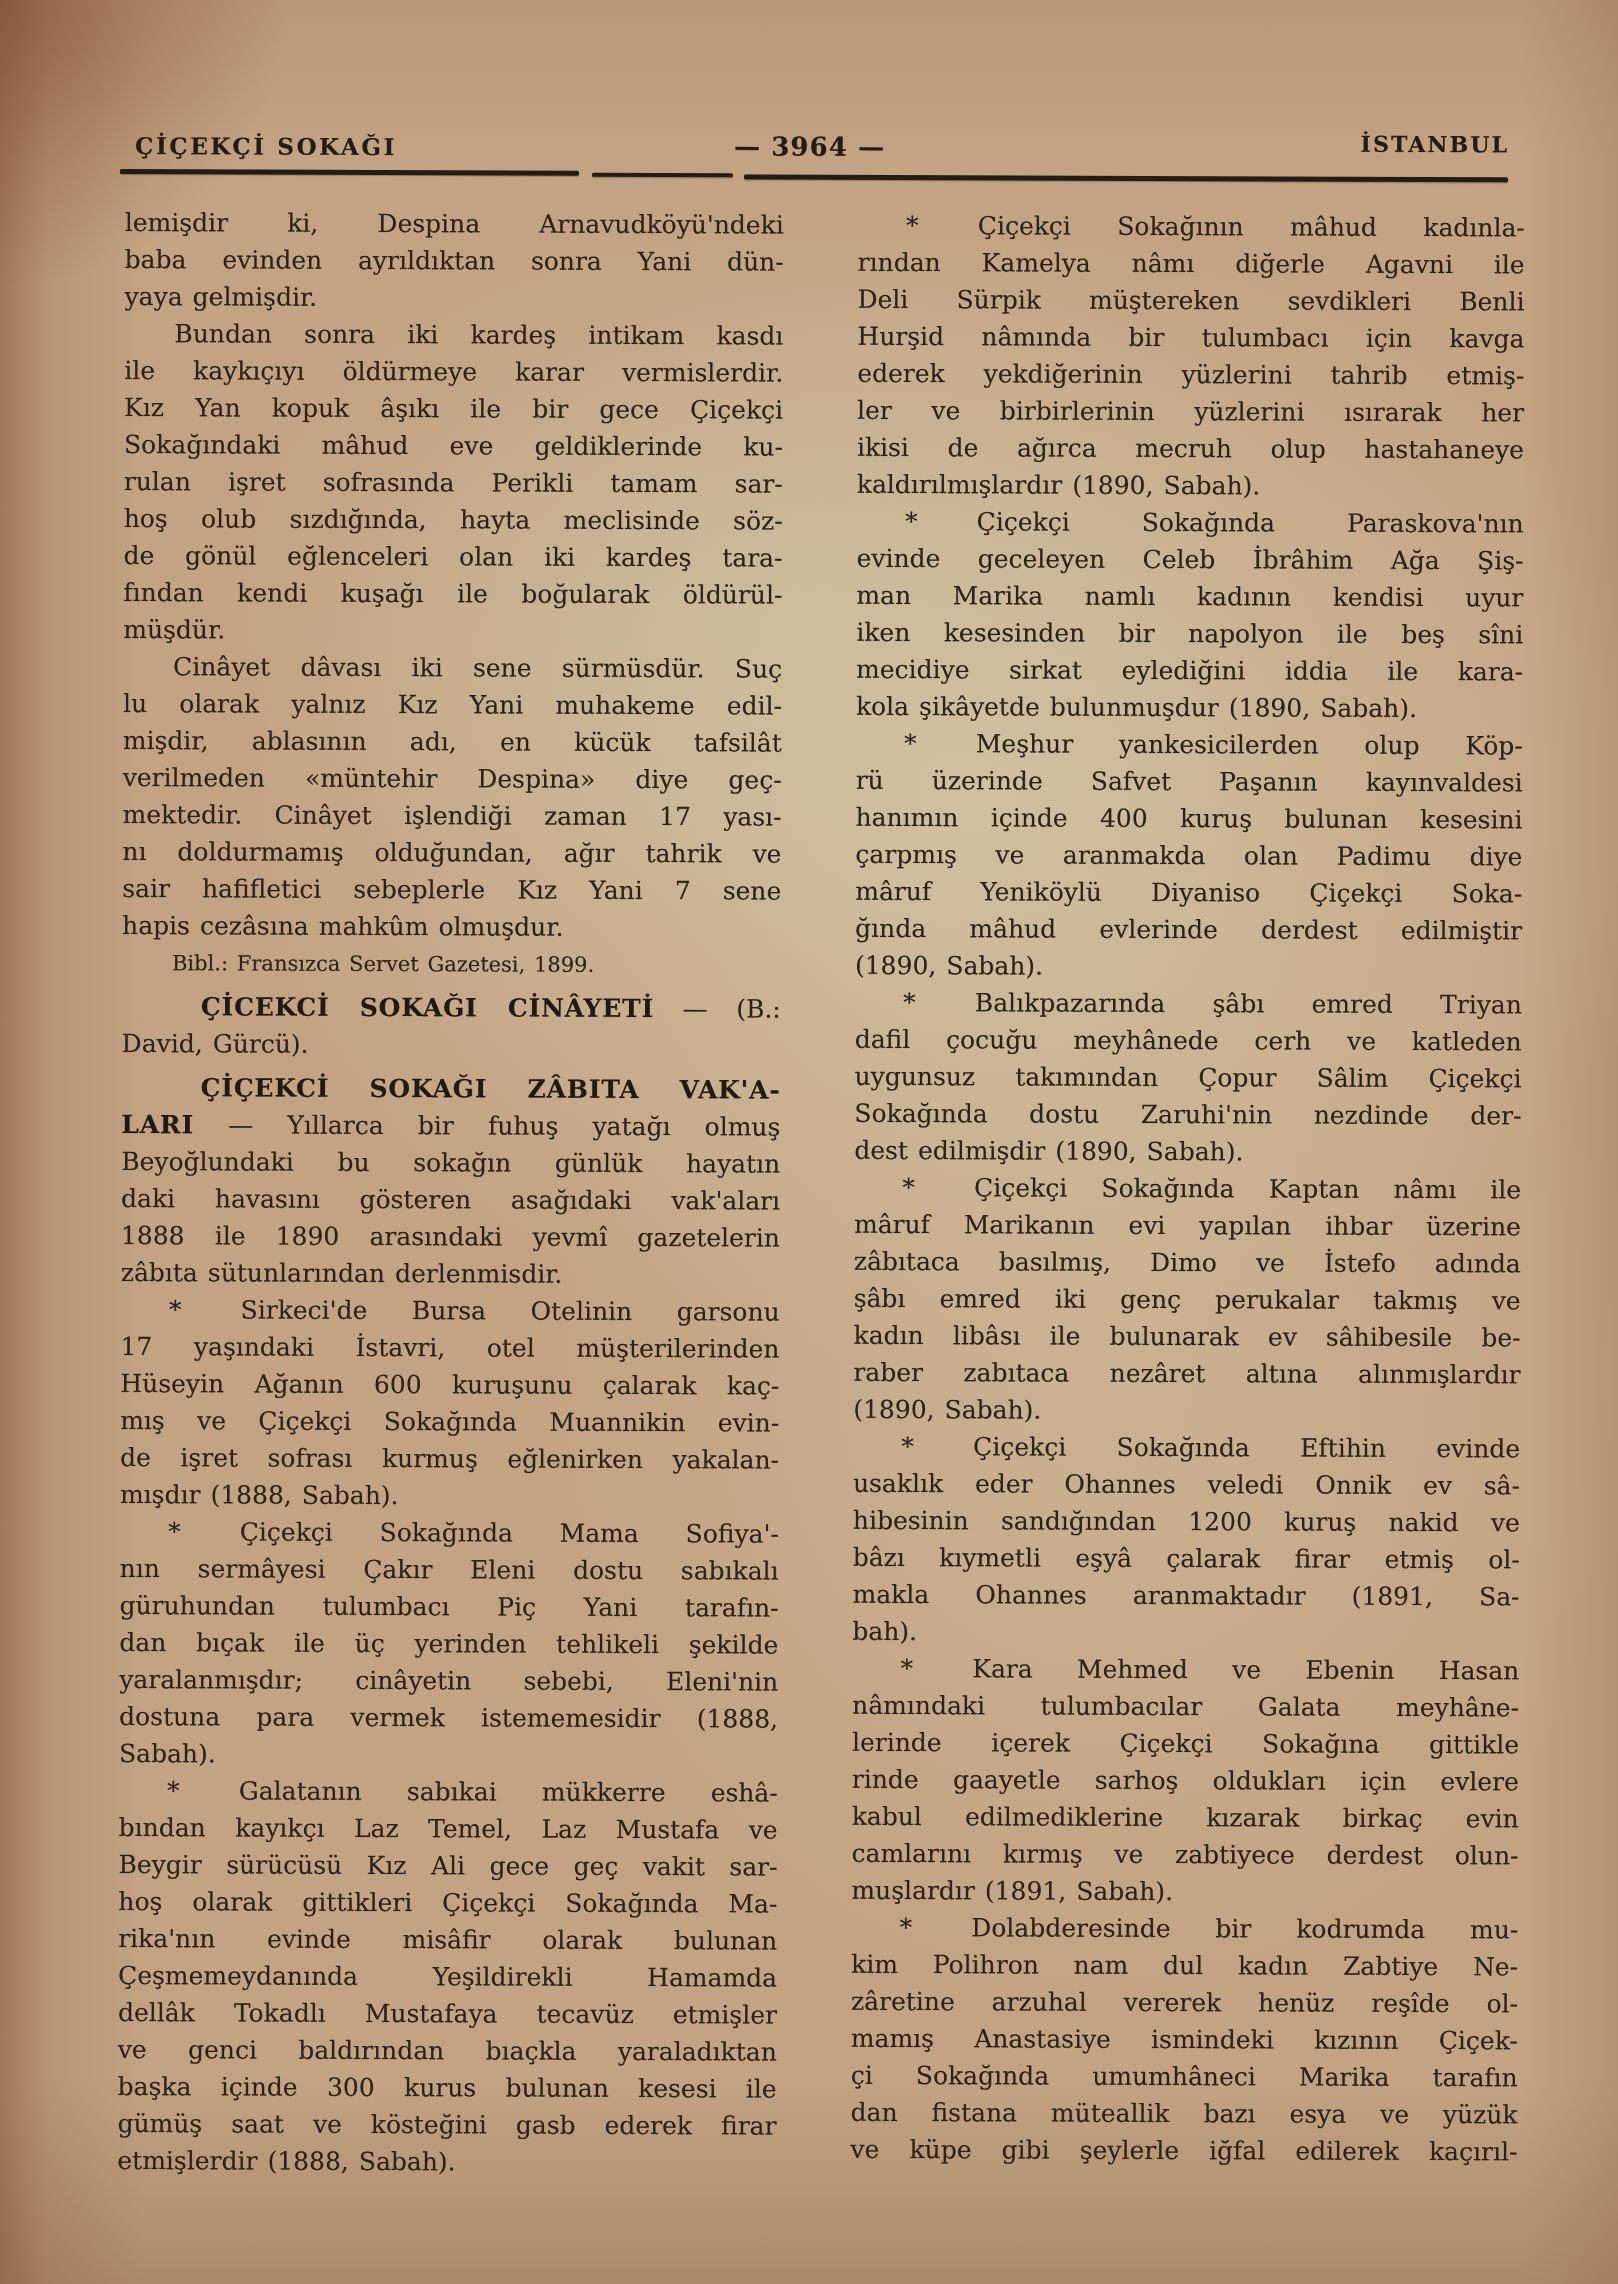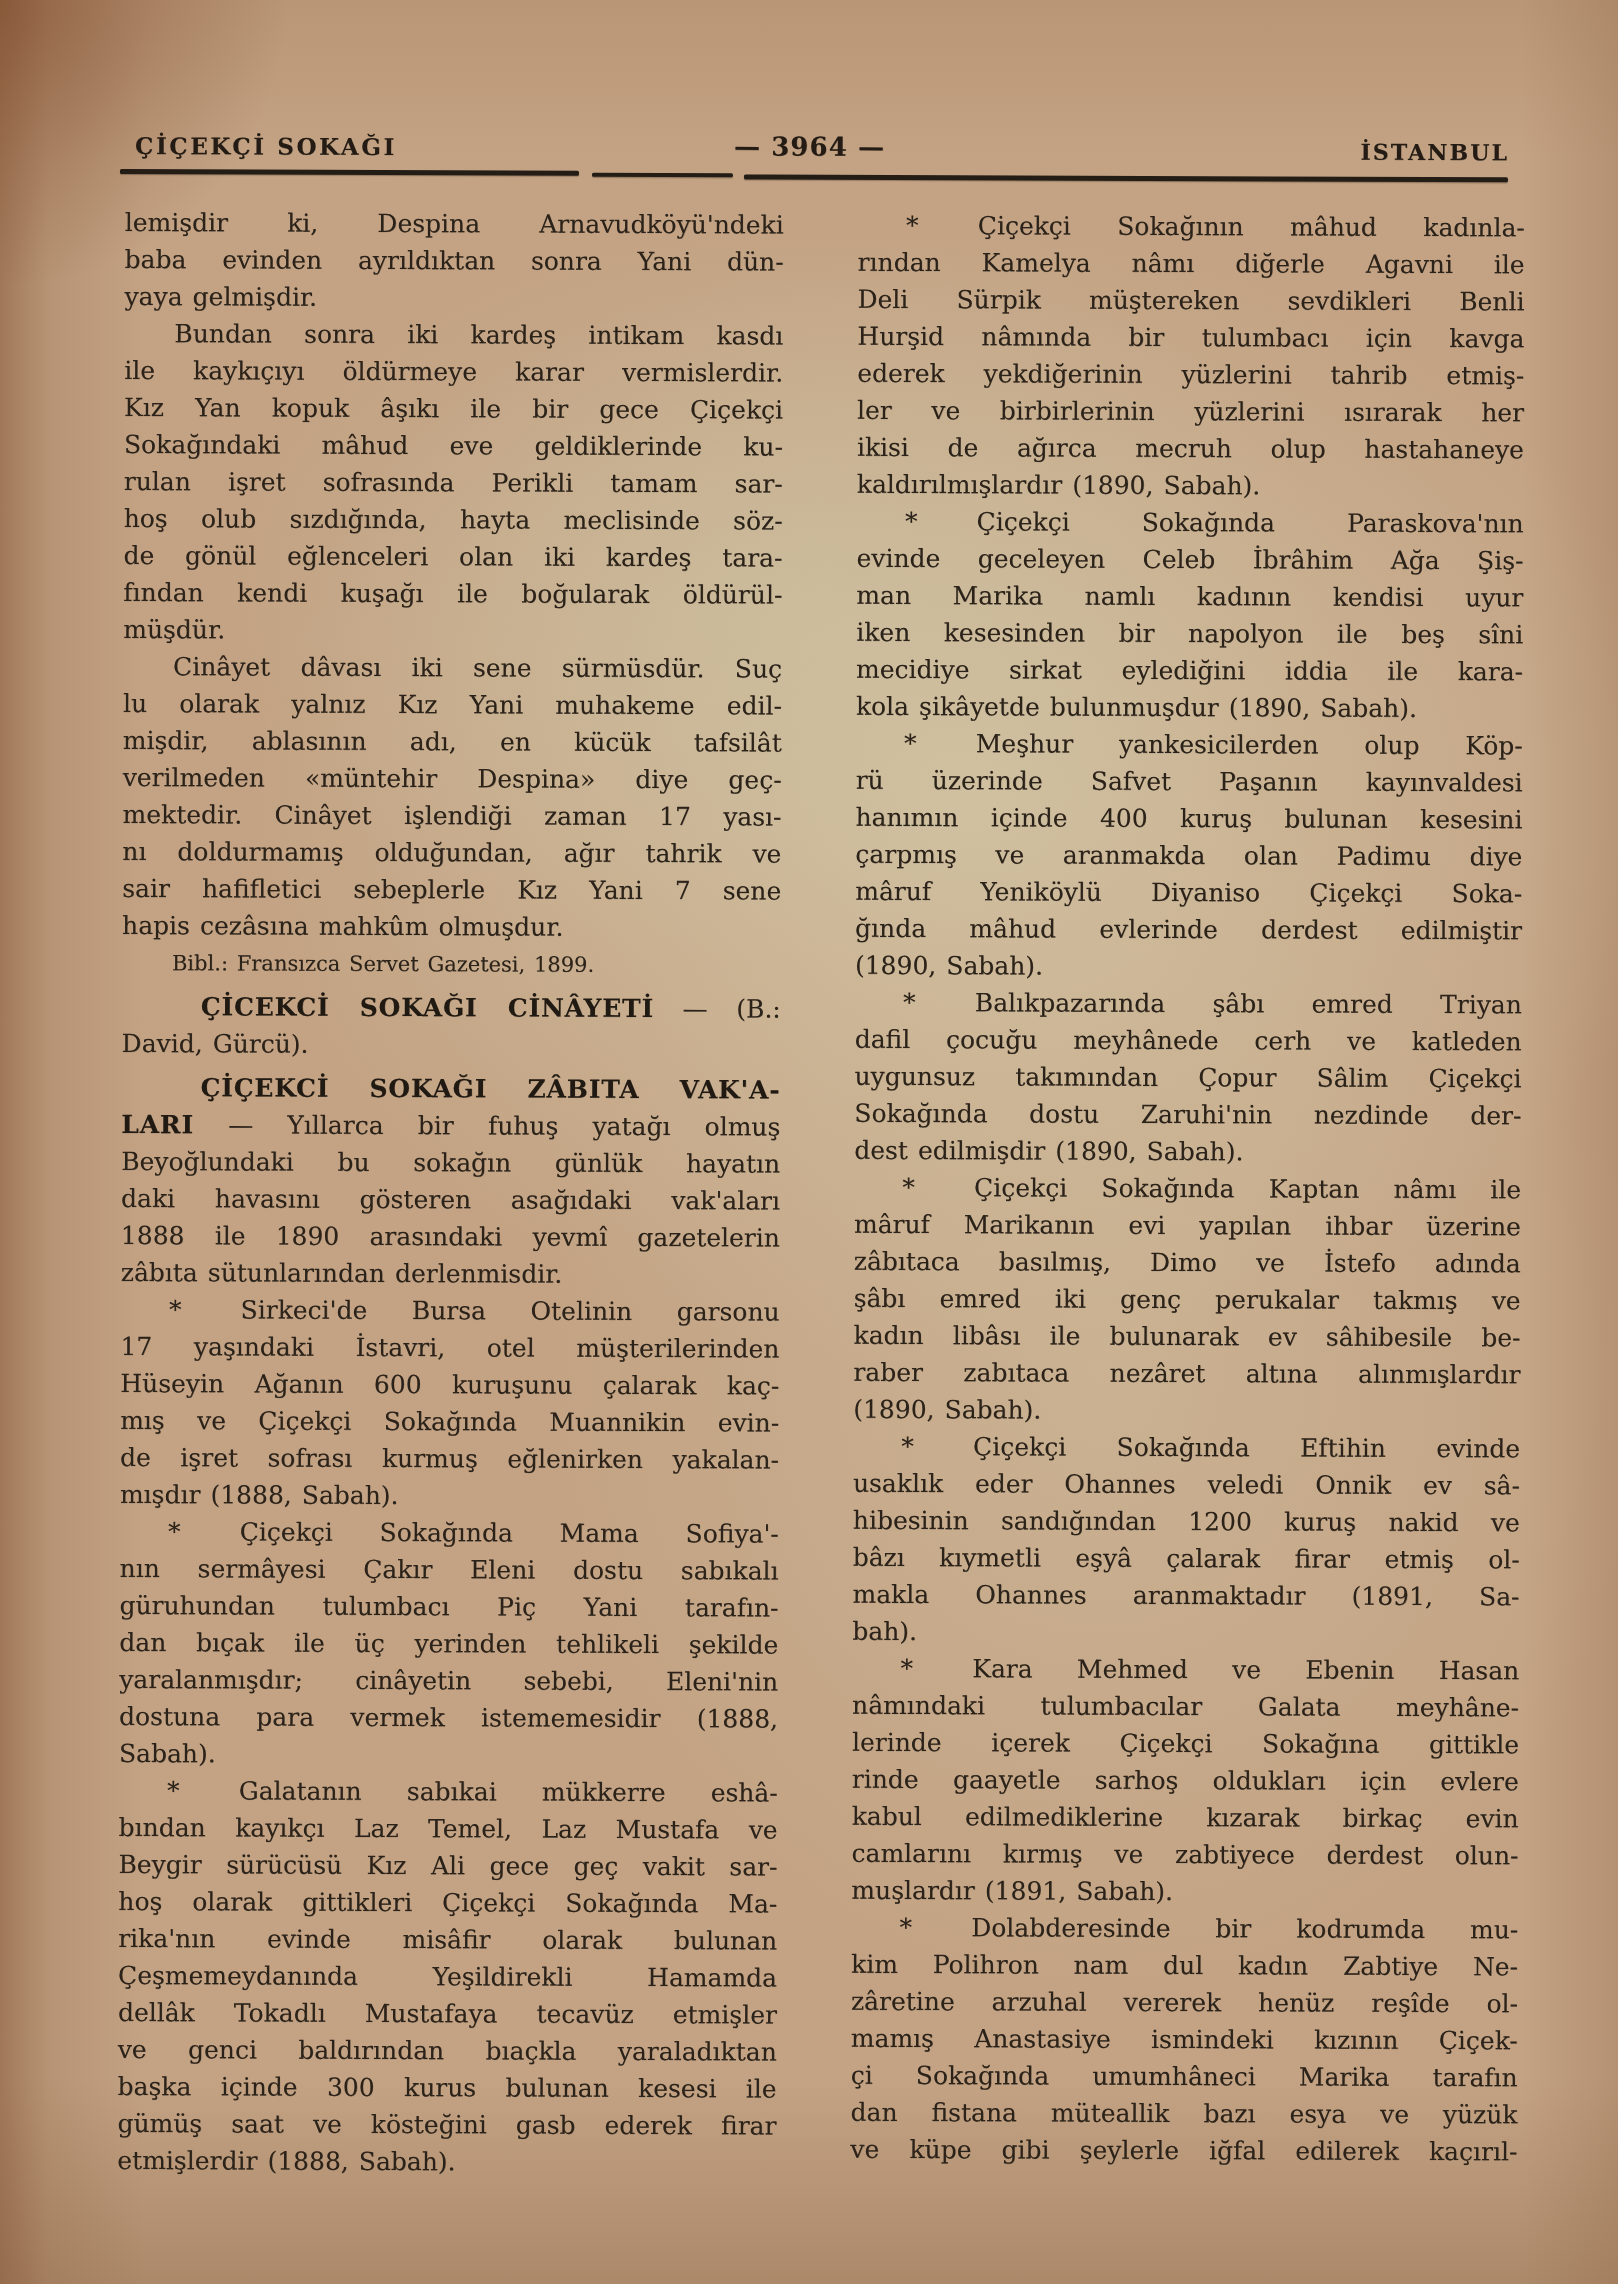--- a/index.html
+++ b/index.html
@@ -28,21 +28,21 @@
     position:absolute;left:135px;top:132px;
     font-size:23px;font-weight:bold;letter-spacing:2.6px;color:#241c14;
     text-shadow:0.3px 0.3px 0 rgba(36,28,20,0.4);
   }
   .head-num{
     position:absolute;left:0;top:129px;width:100%;text-align:center;
     font-size:26px;font-weight:bold;letter-spacing:1.1px;color:#241c14;
     text-shadow:0.3px 0.3px 0 rgba(36,28,20,0.4);
   }
   .head-right{
-    position:absolute;right:110px;top:134px;
+    position:absolute;right:110px;top:126px;
     font-size:22px;font-weight:bold;letter-spacing:2.1px;color:#241c14;
     text-shadow:0.3px 0.3px 0 rgba(36,28,20,0.4);
   }
   .rule{position:absolute;background:#241d16;border-radius:1.6px;
     box-shadow:0 1.1px 1.1px rgba(60,44,30,0.35);}
   .rule.r1{left:120px;top:169px;width:459px;height:4.7px;}
   .rule.r2{left:592px;top:171px;width:141px;height:4.2px;}
   .rule.r3{left:744px;top:172px;width:764px;height:4.7px;}
   .col{position:absolute;top:204px;
     font-size:25px;line-height:37px;color:#2b2219;

